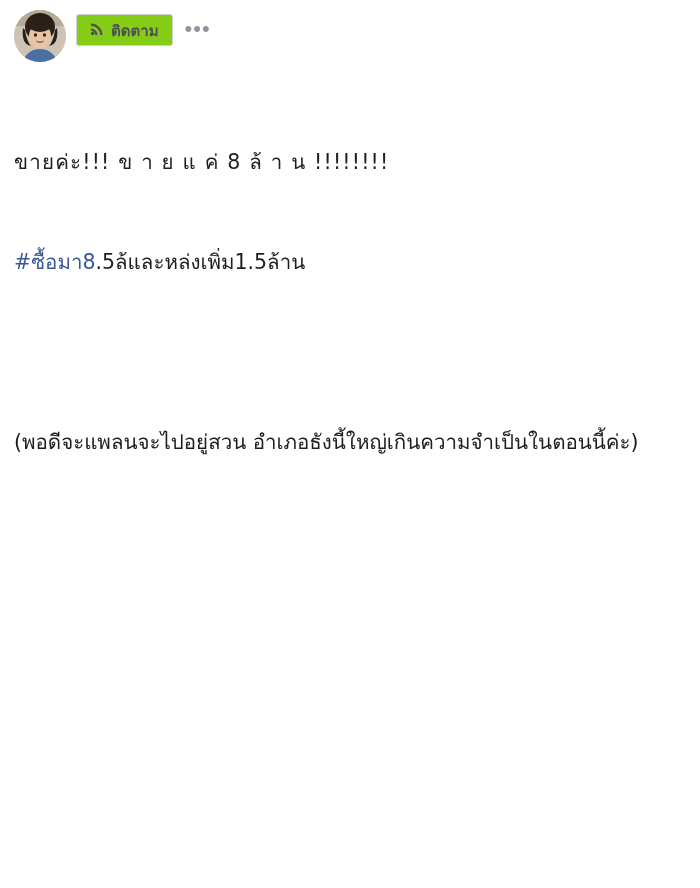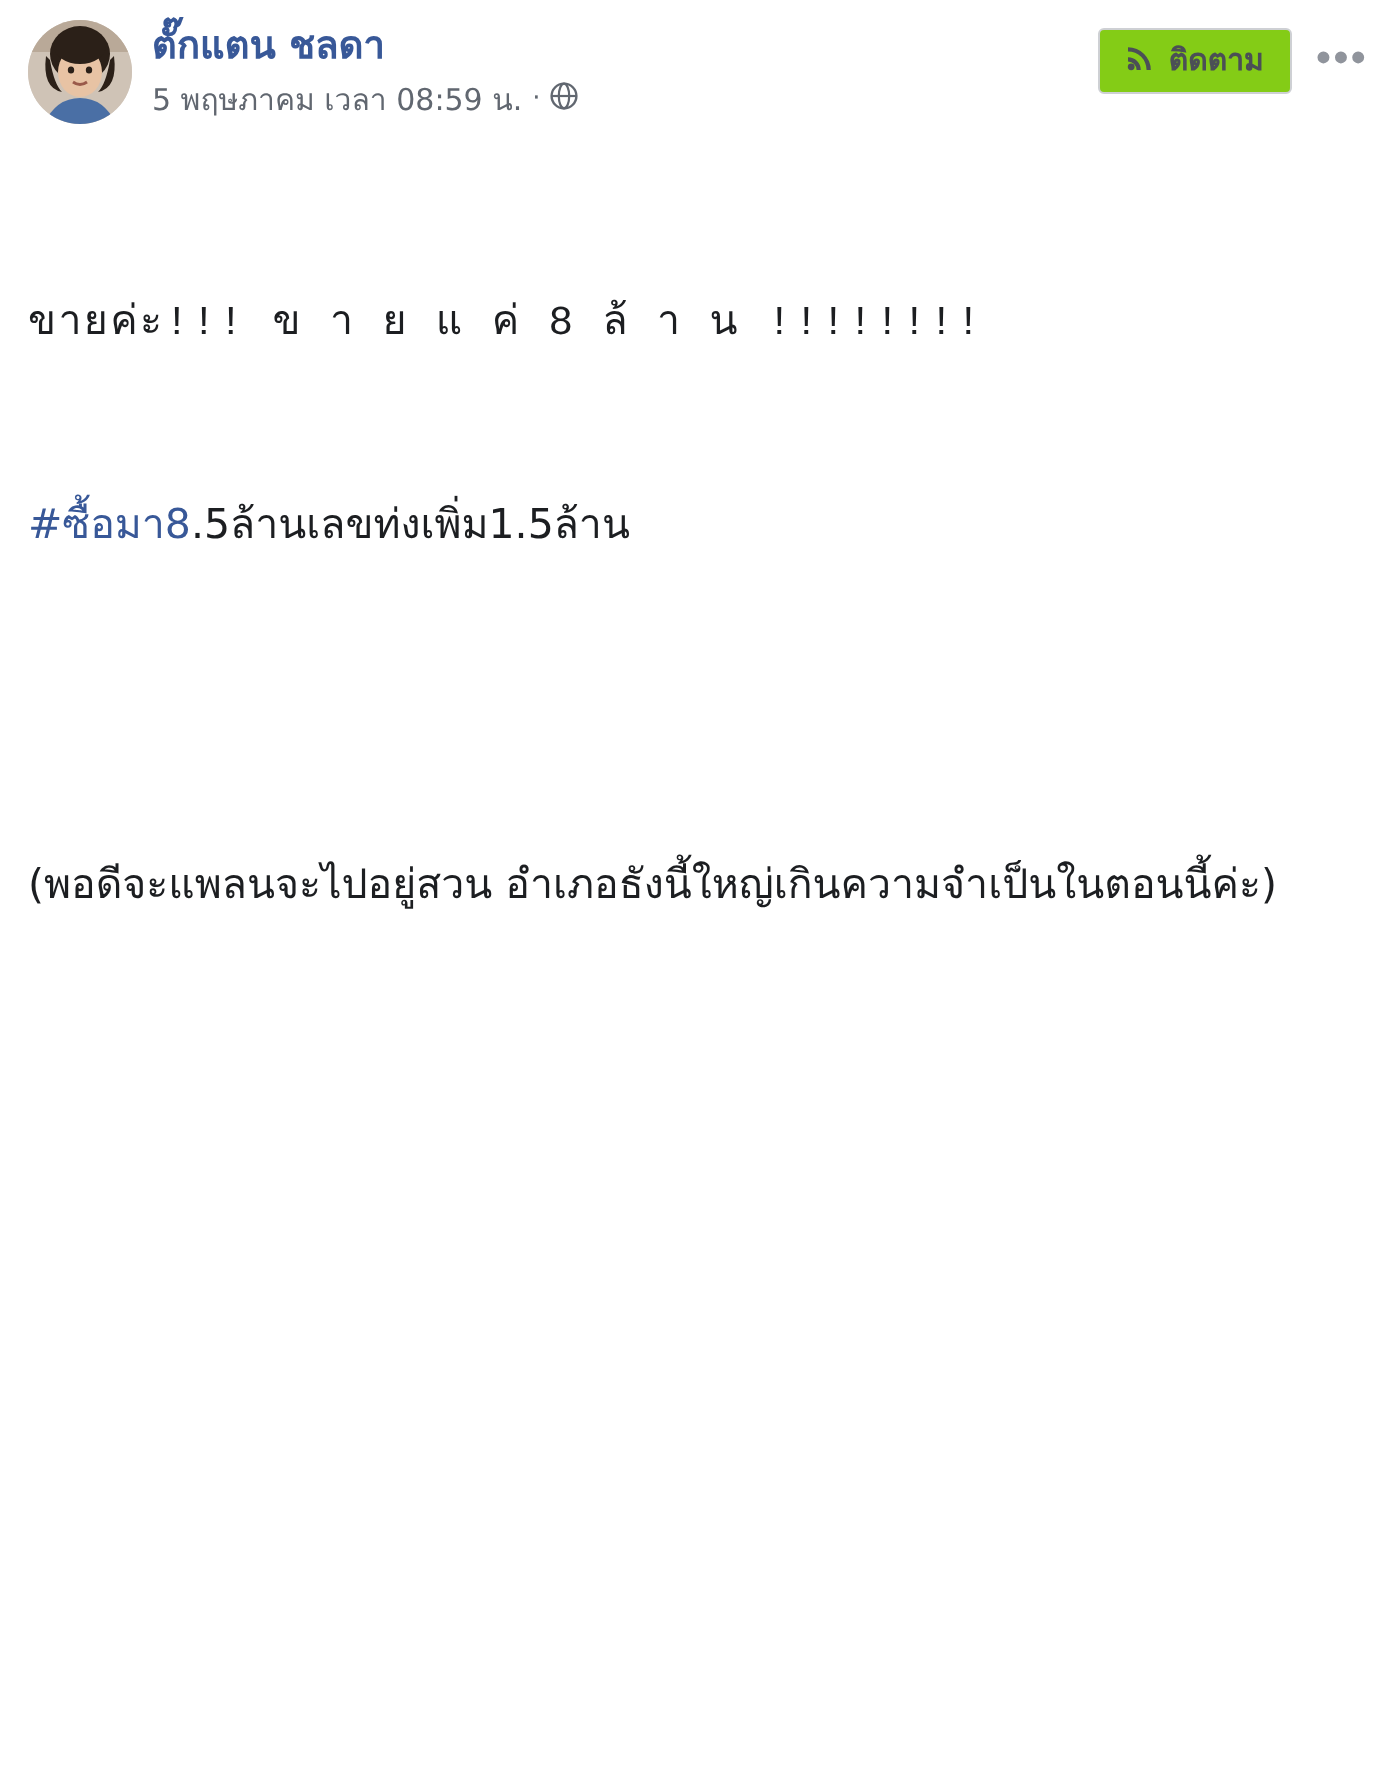--- a/index.html
+++ b/index.html
@@ -107,21 +107,20 @@
   }
   .post-body .spacer {
     height: 14px;
   }
   .hashtag {
     color: #385898;
     text-align: center;
   }
   .wide {
     letter-spacing: 1.2px;
-    font-family: Liberation Mono, monospace;
   }
 </style>
 </head>
 <body>
 
 <div class="post">
 
   <div class="post-header">
 
     <div class="avatar">
@@ -133,53 +132,39 @@
         <ellipse cx="26" cy="13" rx="13" ry="9" fill="#2b2018"></ellipse>
         <path d="M11 20 q2 12 6 16 q-10 -2 -8 -18z" fill="#2b2018"></path>
         <path d="M41 20 q-2 12 -6 16 q10 -2 8 -18z" fill="#2b2018"></path>
         <ellipse cx="21.5" cy="25" rx="1.6" ry="1.8" fill="#2b2018"></ellipse>
         <ellipse cx="30.5" cy="25" rx="1.6" ry="1.8" fill="#2b2018"></ellipse>
         <path d="M22.5 31 q3.5 2.5 7 0" stroke="#9a5a4a" stroke-width="1.4" fill="none"></path>
         <path d="M8 52 q6 -13 18 -13 q12 0 18 13 z" fill="#4a6fa5"></path>
       </svg>
     </div>
 
-    <div class="header-text">
-      <div class="author">ตั๊กแตน ชลดา</div>
-      <div class="meta">
-        <span>5 พฤษภาคม เวลา 08:59 น.</span>
-        <span class="dot">·</span>
-        <span class="globe">
-          <svg width="14" height="14" viewBox="0 0 14 14">
-            <circle cx="7" cy="7" r="6.2" fill="none" stroke="#616770" stroke-width="1.2"></circle>
-            <ellipse cx="7" cy="7" rx="2.6" ry="6.2" fill="none" stroke="#616770" stroke-width="1.1"></ellipse>
-            <line x1="0.9" y1="7" x2="13.1" y2="7" stroke="#616770" stroke-width="1.1"></line>
-          </svg>
-        </span>
-      </div>
-    </div>
 
     <div class="header-actions">
       <button class="follow-btn">
         <span class="rss-icon">
           <svg width="14" height="14" viewBox="0 0 14 14">
             <circle cx="2.6" cy="11.4" r="1.7" fill="#4b4f56"></circle>
             <path d="M1 6.6a6.4 6.4 0 0 1 6.4 6.4H5.3A4.3 4.3 0 0 0 1 8.7z" fill="#4b4f56"></path>
             <path d="M1 1.6A11.4 11.4 0 0 1 12.4 13h-2.1A9.3 9.3 0 0 0 1 3.7z" fill="#4b4f56"></path>
           </svg>
         </span>
         <span>ติดตาม</span>
       </button>
       <button class="more-btn">•••</button>
     </div>
   </div>
 
   <div class="post-body">
     <div class="para wide">ขายค่ะ!!! ข า ย แ ค่ 8 ล้ า น !!!!!!!!</div>
-    <div class="para"><span class="hashtag">#ซื้อมา8</span><span>.5ล้านเลขท่งเพิ่ม1.5ล้าน</span></div>
+    <div class="para"><span class="hashtag">#ซื้อมา8</span><span>.5ล้และหล่งเพิ่ม1.5ล้าน</span></div>
     <div class="spacer"></div>
     <div class="para">(พอดีจะแพลนจะไปอยู่สวน อำเภอธังนี้ใหญ่เกินความจำเป็นในตอนนี้ค่ะ)</div>
     <div class="spacer"></div>
     
     
   </div>
 
 </div>
 
 </body></html>

